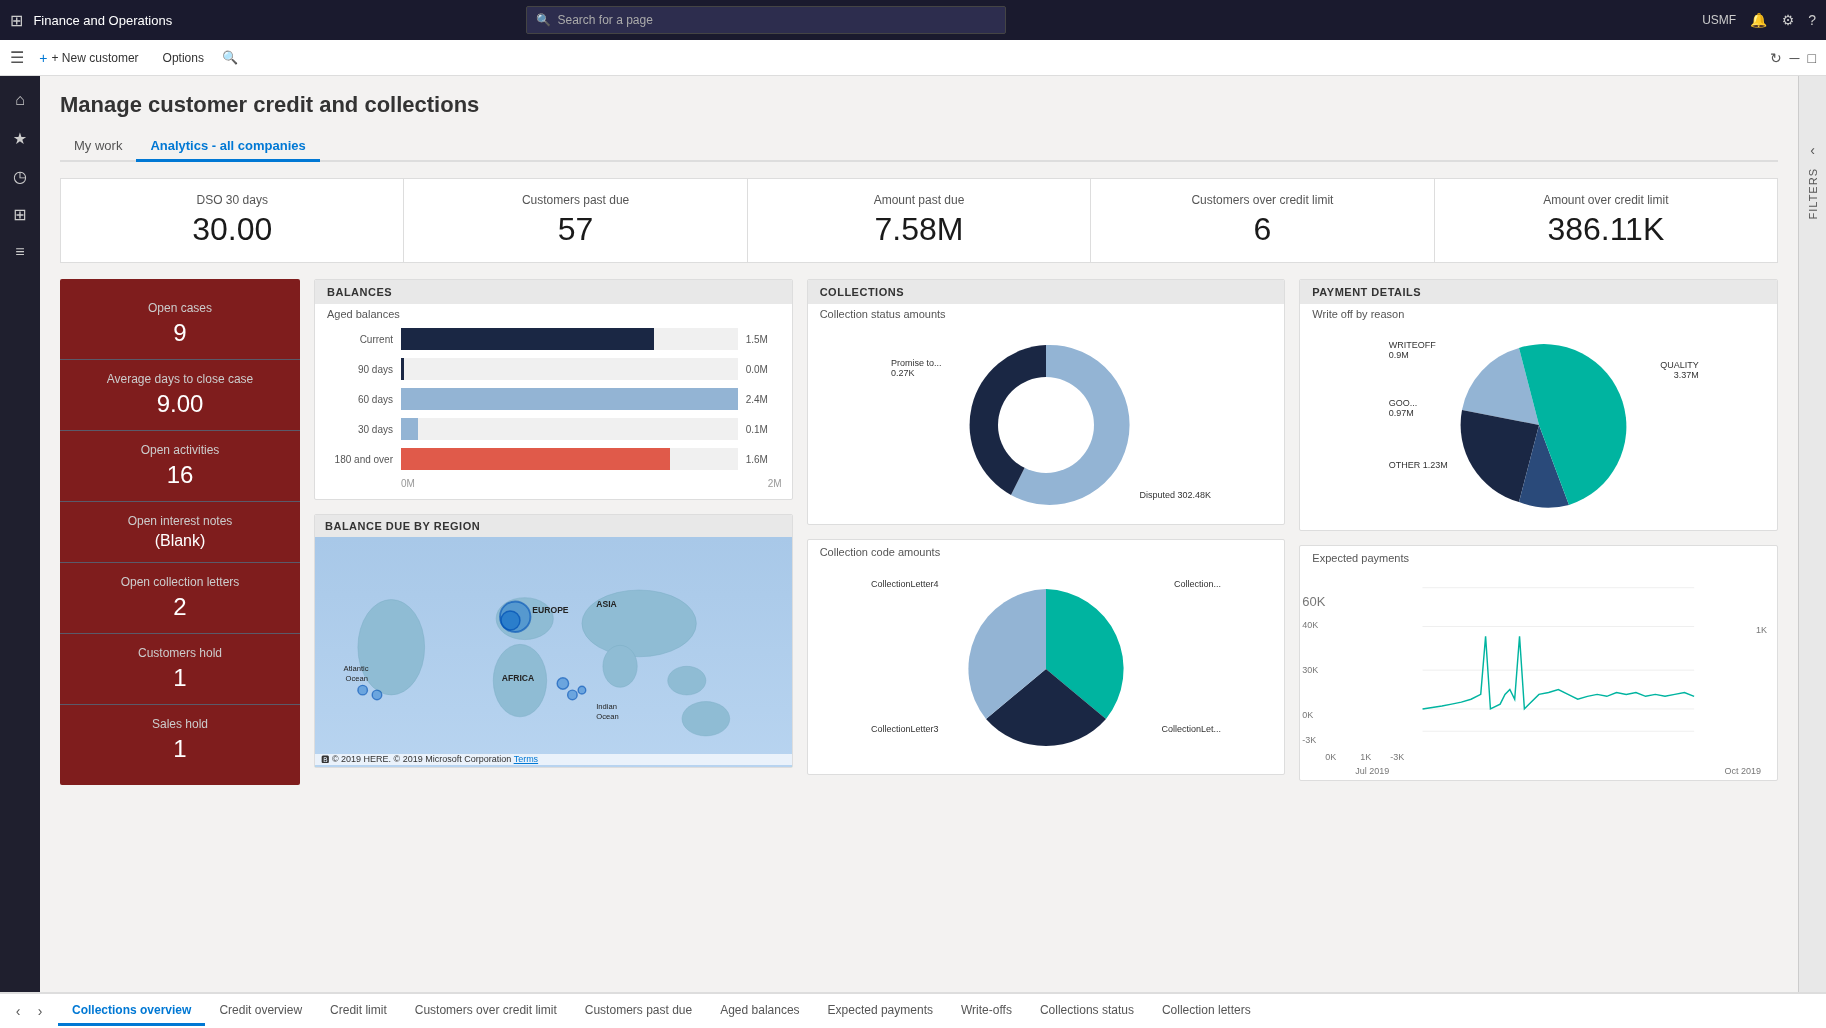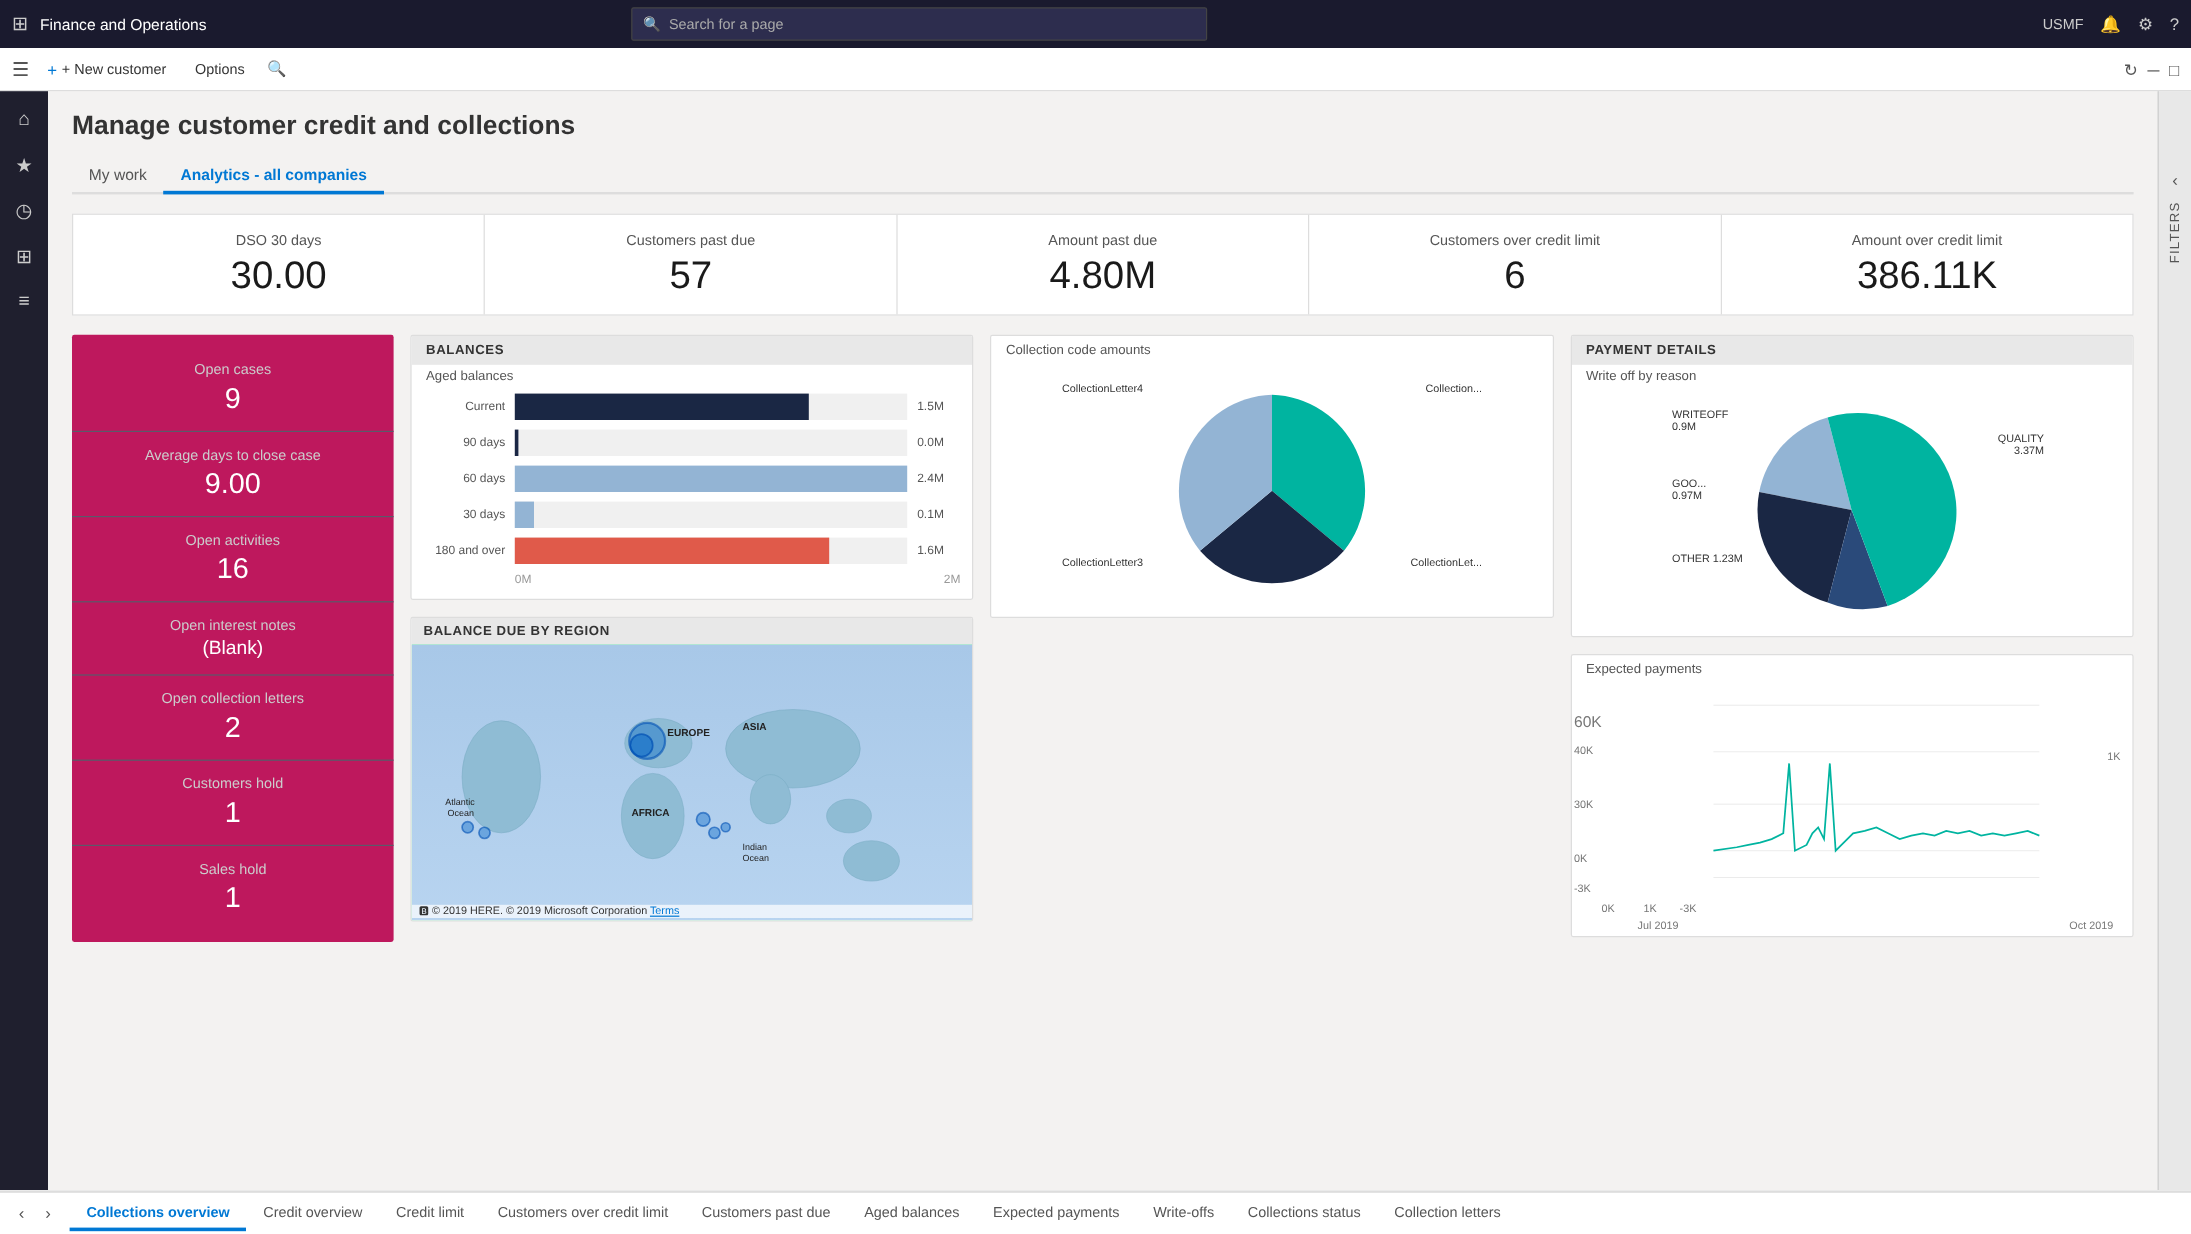--- a/index.html
+++ b/index.html
@@ -89,22 +89,22 @@
     .kpi-item { flex: 1; padding: 14px 20px; border-right: 1px solid #ddd; text-align: center; }
     .kpi-item:last-child { border-right: none; }
     .kpi-label { font-size: 12px; color: #555; margin-bottom: 4px; }
     .kpi-value { font-size: 32px; font-weight: 300; color: #1a1a1a; }
 
     
     .dashboard-grid { display: flex; gap: 14px; }
 
     
     .stats-panel {
-      width: 268px; flex-shrink: 0;
-      background: #be185d;
+      width: 240px; flex-shrink: 0;
+      background: #7f1d1d;
       border-radius: 2px;
       padding: 10px 0;
       display: flex; flex-direction: column;
     }
     .stat-item { padding: 12px 20px; border-bottom: 1px solid #5a5a6a; text-align: center; }
     .stat-item:last-child { border-bottom: none; }
     .stat-label { font-size: 12px; color: #ccc; margin-bottom: 4px; }
     .stat-value { font-size: 24px; font-weight: 300; color: #fff; }
     .stat-value.blank { font-size: 16px; }
 
@@ -225,21 +225,21 @@
     <div class="kpi-item">
       <div class="kpi-label">DSO 30 days</div>
       <div class="kpi-value">30.00</div>
     </div>
         <div class="kpi-item">
       <div class="kpi-label">Customers past due</div>
       <div class="kpi-value">57</div>
     </div>
         <div class="kpi-item">
       <div class="kpi-label">Amount past due</div>
-      <div class="kpi-value">4.80M</div>
+      <div class="kpi-value">7.58M</div>
     </div>
         <div class="kpi-item">
       <div class="kpi-label">Customers over credit limit</div>
       <div class="kpi-value">6</div>
     </div>
         <div class="kpi-item">
       <div class="kpi-label">Amount over credit limit</div>
       <div class="kpi-value">386.11K</div>
     </div>
       </div>
@@ -366,20 +366,40 @@
                 <span style="font-size:9px;">🅱</span>
                 <span> © 2019 HERE. © 2019 Microsoft Corporation </span>
                 <span style="color:#0078d4;text-decoration:underline;cursor:pointer;">Terms</span>
               </div>
             </div>
           </div>
         </div>
 
         <div class="chart-column">
 
+          <div class="chart-panel">
+            <div class="chart-panel-header">COLLECTIONS</div>
+            <div class="chart-panel-sub">Collection status amounts</div>
+            <div style="display:flex;justify-content:center;padding:10px 10px 4px;">
+              <div style="position:relative;width:190px;height:190px;">
+                <svg viewBox="0 0 190 190" width="190" height="190">
+
+                  <path d="M 95 95 L 95 15 A 80 80 0 1 1 60 165 Z" fill="#93b4d4"></path>
+
+                  <path d="M 95 95 L 95 15 A 80 80 0 0 0 60 165 Z" fill="#1a2744"></path>
+
+                  <circle cx="95" cy="95" r="48" fill="#fff"></circle>
+                </svg>
+                
+                <div style="position:absolute;top:28px;left:-60px;font-size:9px;color:#333;white-space:nowrap;">Promise to...</div>
+                <div style="position:absolute;top:38px;left:-60px;font-size:9px;color:#333;white-space:nowrap;">0.27K</div>
+                <div style="position:absolute;bottom:20px;right:-70px;font-size:9px;color:#333;white-space:nowrap;">Disputed 302.48K</div>
+              </div>
+            </div>
+          </div>
 
           <div class="chart-panel">
             <div class="chart-panel-sub" style="padding:6px 12px;font-size:11px;color:#555;">Collection code amounts</div>
             <div style="display:flex;justify-content:center;padding:10px;position:relative;">
               <div style="position:relative;width:190px;height:190px;">
                 <svg viewBox="0 0 190 190" width="190" height="190">
 
                   <path d="M 95 95 L 95 15 A 80 80 0 0 1 155 145 Z" fill="#00b4a0"></path>
                   <path d="M 95 95 L 155 145 A 80 80 0 0 1 35 145 Z" fill="#1a2744"></path>
                   <path d="M 95 95 L 35 145 A 80 80 0 0 1 95 15 Z" fill="#93b4d4"></path>

